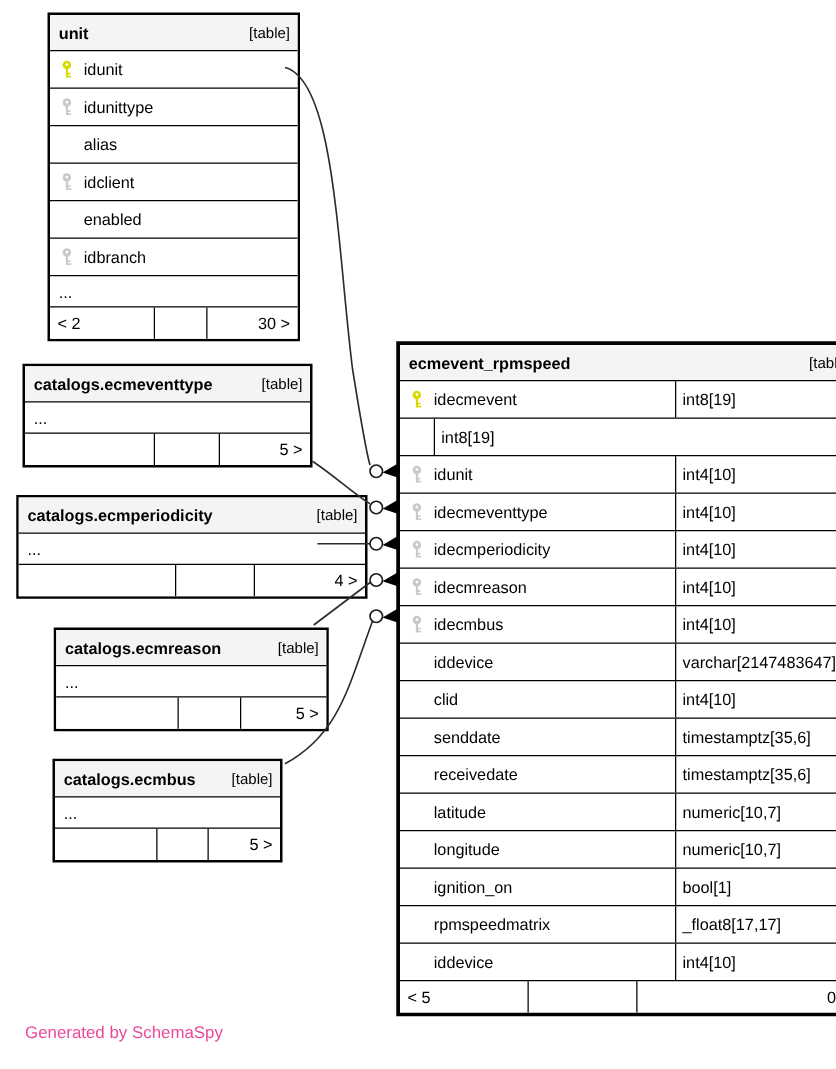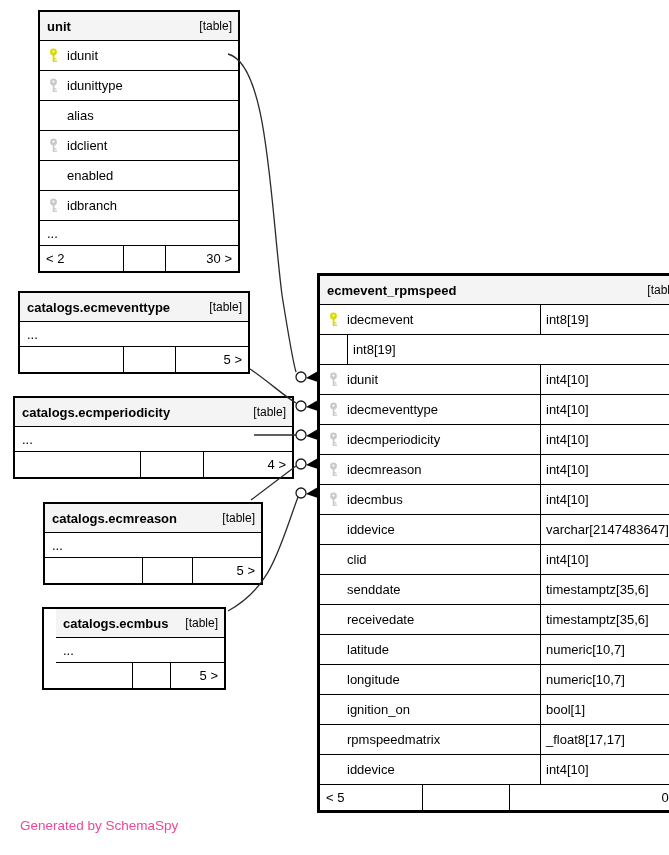--- a/index.html
+++ b/index.html
@@ -31,21 +31,21 @@
   .fcell+.fcell{border-left:1px solid #000;padding-left:0;}
   .fcell.right{justify-content:flex-end;padding-right:6px;}
   
   #t-unit{left:38px;top:10px;width:202px;}
   #t-unit .fcell:nth-child(1){width:83px;}
   #t-unit .fcell:nth-child(2){width:42px;}
   #t-unit .fcell:nth-child(3){flex:1;}
   #t-ecmeventtype{left:18px;top:291px;width:232px;}
   #t-ecmperiodicity{left:13px;top:396px;width:281px;}
   #t-ecmreason{left:43px;top:502px;width:220px;}
-  #t-ecmbus{left:42px;top:607px;width:184px;padding-left:12px;}
+  #t-ecmbus{left:42px;top:607px;width:184px;}
   .smallfoot .fcell:nth-child(1){width:45%;}
   .smallfoot .fcell:nth-child(2){width:23%;}
   .smallfoot .fcell:nth-child(3){flex:1;}
   #t-ecmevent_rpmspeed{left:317px;top:273px;width:372px;}
   #t-ecmevent_rpmspeed .fcell:nth-child(1){width:102px;}
   #t-ecmevent_rpmspeed .fcell:nth-child(2){width:87px;}
   #t-ecmevent_rpmspeed .fcell:nth-child(3){flex:1;}
   #connectors{position:absolute;left:0;top:0;z-index:5;pointer-events:none;}
   #page-footer{
     position:absolute;left:20px;top:818px;font-size:13.5px;color:#ec4899;white-space:nowrap;

